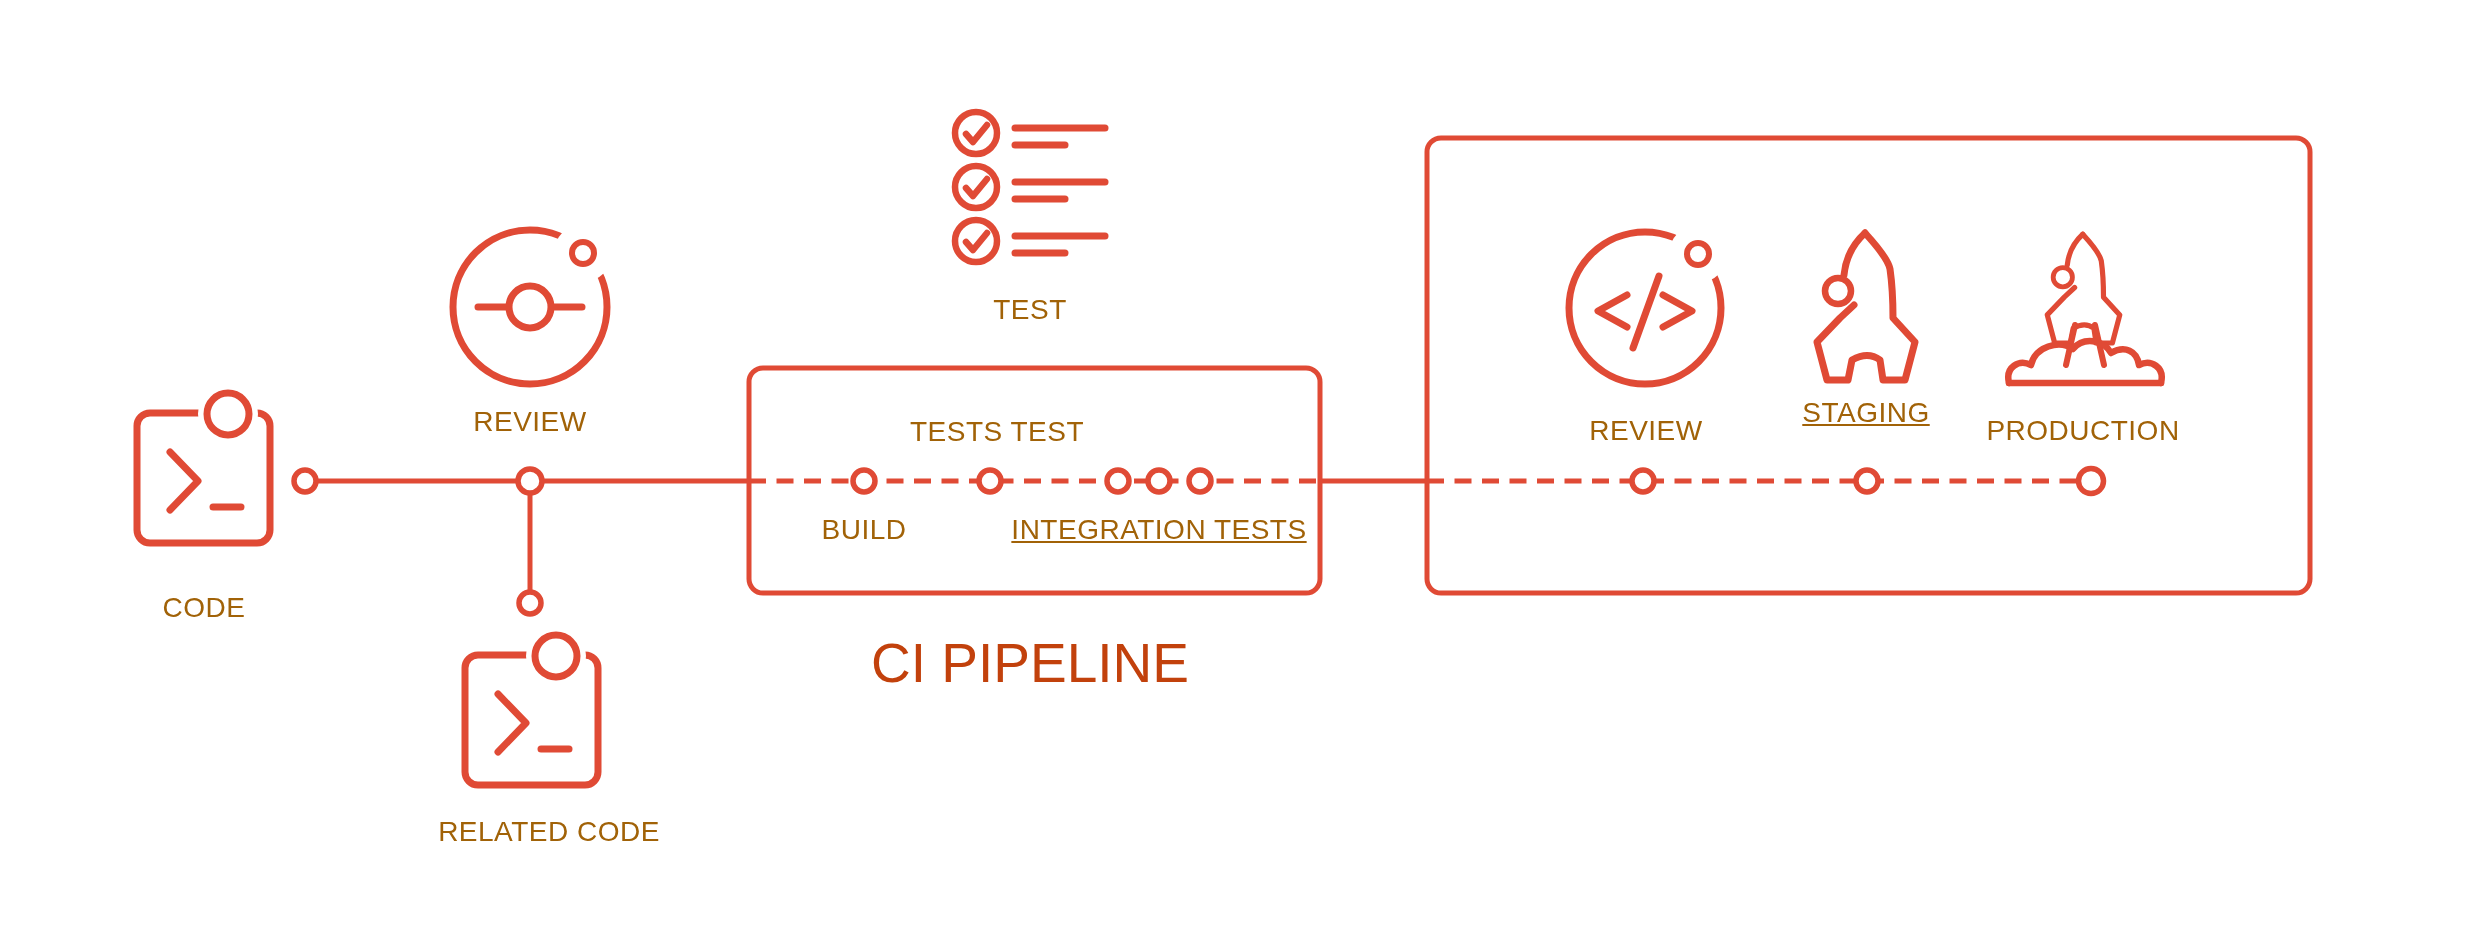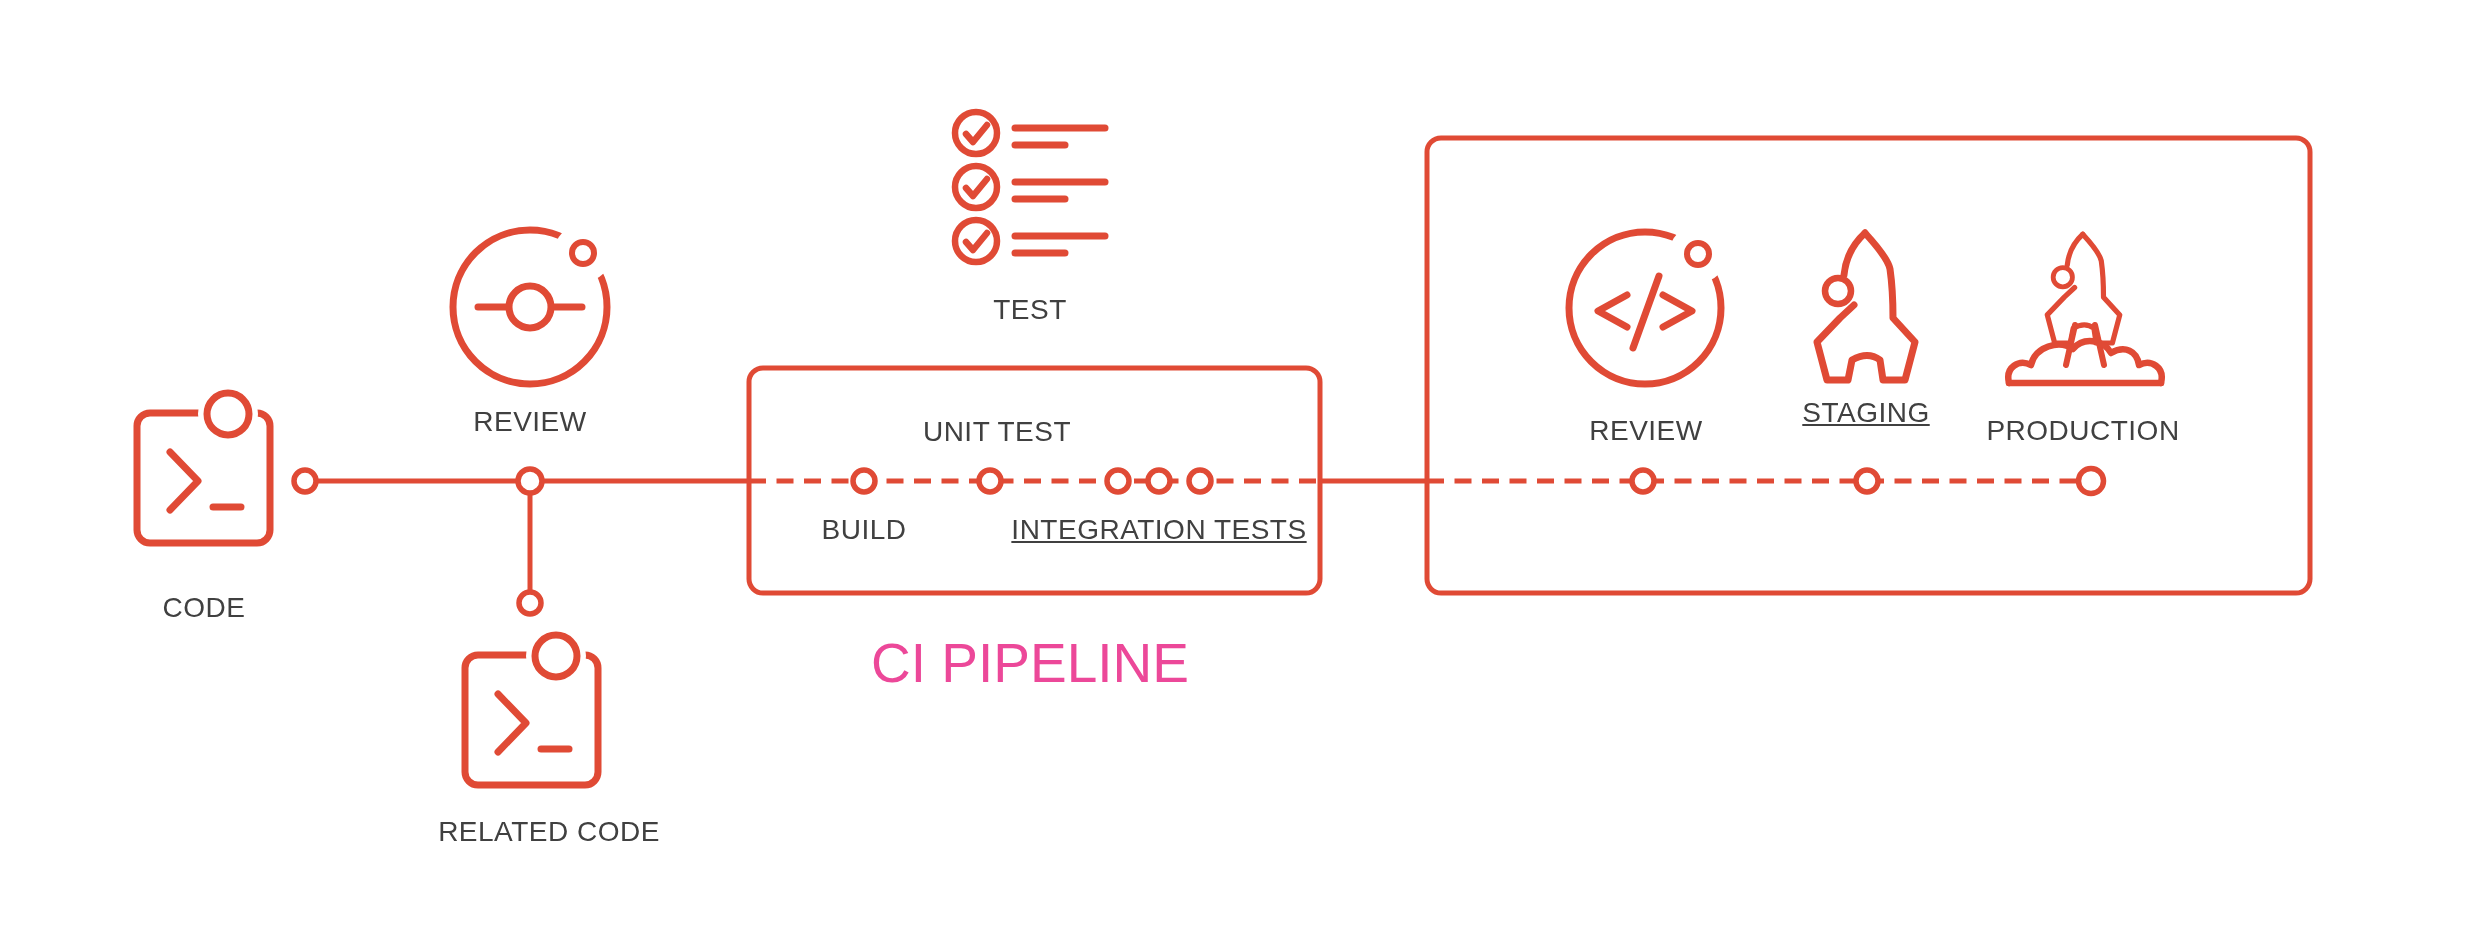--- a/index.html
+++ b/index.html
@@ -8,30 +8,30 @@
     width:2468px;
     height:952px;
     background:#ffffff;
     font-family:"Liberation Sans","DejaVu Sans",sans-serif;
     overflow:hidden;
   }
   .canvas svg{position:absolute;left:0;top:0;}
   .lbl{
     position:absolute;
     transform:translate(-50%,-50%);
-    color:#404040;
+    color:#a16207;
     font-size:28px;
     letter-spacing:0.5px;
     white-space:nowrap;
     line-height:1;
   }
   .title{
     position:absolute;
     transform:translate(-50%,-50%);
-    color:#ec4899;
+    color:#c2410c;
     font-size:55px;
     letter-spacing:0px;
     white-space:nowrap;
     line-height:1;
   }
   
   #lbl-code{left:204px;top:589px;margin-top:19px;}
   #lbl-commit{left:530px;top:422px;}
   #lbl-related-code{left:533px;top:832px;margin-left:16px;}
   #lbl-test{left:1030px;top:310px;}
@@ -138,21 +138,21 @@
       <path d="M-10 18 L-19 58 M10 18 L19 58" stroke-width="6" stroke-linecap="round"></path>
       <path d="M-76 76 C-80 60 -66 52 -54 58 C-50 40 -26 32 -12 42 C-2 30 18 32 26 46 C40 38 52 44 54 58 C66 52 80 60 76 76" stroke-width="6.5" stroke-linecap="round" stroke-linejoin="round"></path>
       <path d="M-76 76 H76" stroke-width="6.5" stroke-linecap="round"></path>
     </g>
   </svg>
 
   <div class="lbl" id="lbl-code">CODE</div>
   <div class="lbl" id="lbl-commit">REVIEW</div>
   <div class="lbl" id="lbl-related-code">RELATED CODE</div>
   <div class="lbl" id="lbl-test">TEST</div>
-  <div class="lbl" id="lbl-unit-test">UNIT TEST</div>
+  <div class="lbl" id="lbl-unit-test">TESTS TEST</div>
   <div class="lbl" id="lbl-build">BUILD</div>
   <div class="lbl" id="lbl-integration-tests">INTEGRATION TESTS</div>
   <div class="lbl" id="lbl-review">REVIEW</div>
   <div class="lbl" id="lbl-staging">STAGING</div>
   <div class="lbl" id="lbl-production">PRODUCTION</div>
 
   <div class="title" id="title-ci">CI PIPELINE</div>
 
 </div>
 

